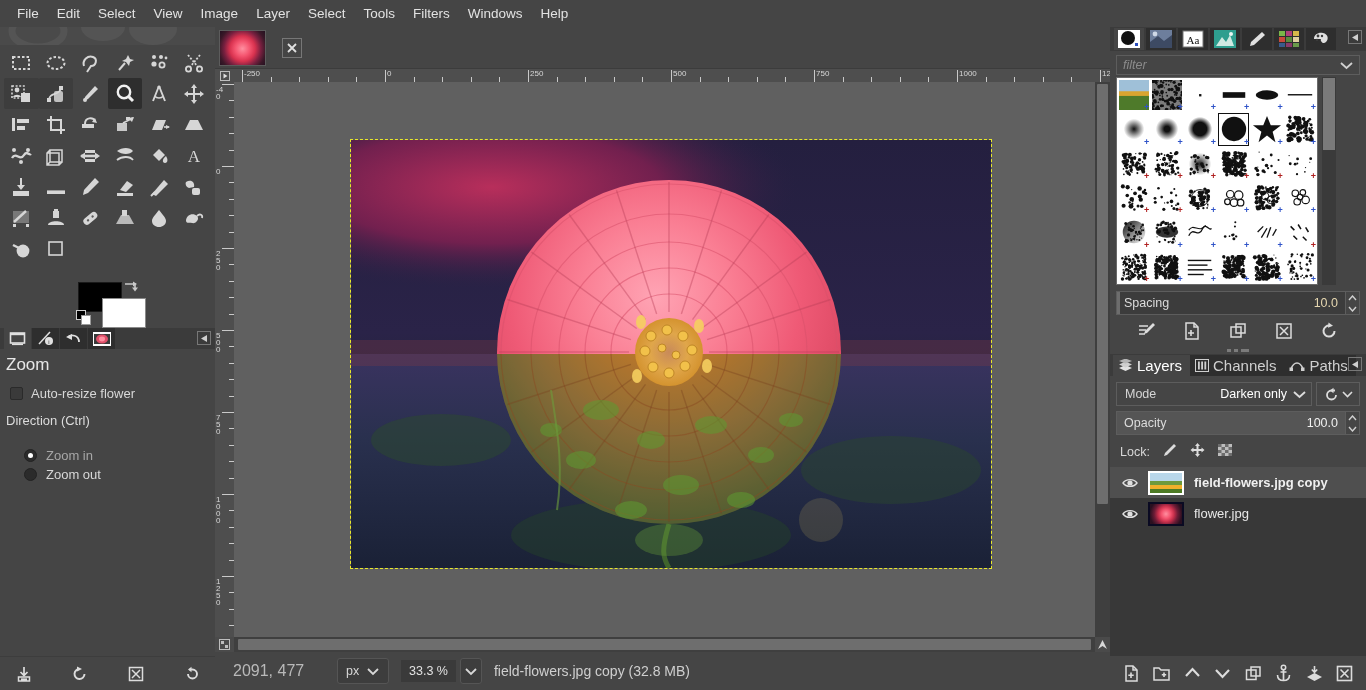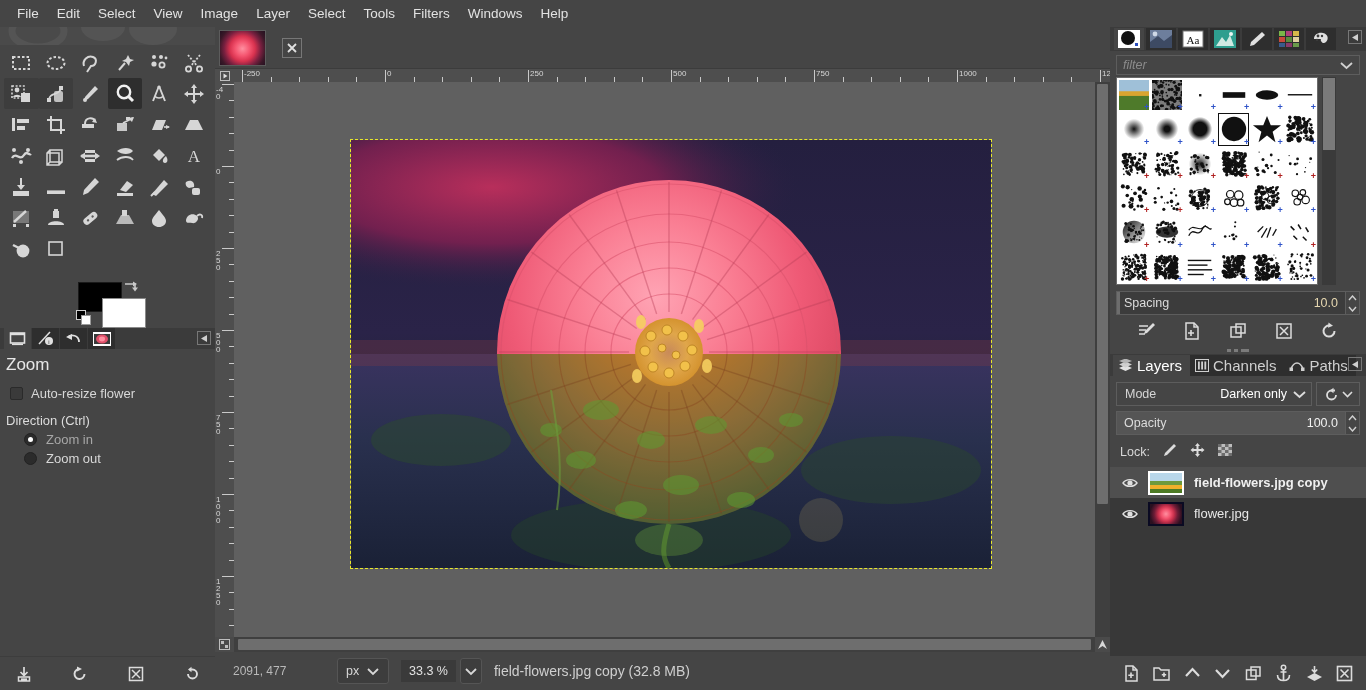--- a/index.html
+++ b/index.html
@@ -70,21 +70,21 @@
   .dock-menu-btn {
     position:absolute; right:4px; top:3px; width:14px; height:14px;
     border:1px solid #777; display:flex; align-items:center; justify-content:center;
   }
   .to-title {
     padding: 6px 6px 2px 6px; font-size:17px; color:#e6e6e6; flex:none;
   }
   .to-body { padding: 4px 6px; font-size:13px; flex:1; min-height:0; }
   .chk-row { display:flex; align-items:center; gap:8px; margin: 5px 0 2px 4px; }
   .chkbox { width:13px; height:13px; background:#3a3a3a; border:1px solid #2a2a2a; border-radius:2px; }
-  .to-label { margin: 12px 0 4px 0; font-size:13px; color:#dcdcdc; }
+  .to-label { margin: 12px 0 20px 0; font-size:13px; color:#dcdcdc; }
   .radio-row { display:flex; align-items:center; gap:9px; margin: 4px 0 4px 18px; }
   .radio { width:13px; height:13px; border-radius:50%; background:#2b2b2b; border:1px solid #222;
            display:flex; align-items:center; justify-content:center; }
   .radio .dot { width:5px; height:5px; border-radius:50%; background:#fff; }
   .radio-label { font-size:13px; }
   .radio-label.dim { color:#a7a7a7; }
 
   .to-footer {
     height:34px; background:#454545; display:flex; align-items:center;
     justify-content:center; gap:34px; flex:none; border-top:1px solid #3d3d3d;
@@ -134,21 +134,21 @@
   .qm-btn { width:19px;height:15px;background:#4a4a4a; display:flex;align-items:center;justify-content:center; }
   .hscroll { flex:1; background:#3f3f3f; position:relative; }
   .hscroll .thumbh { position:absolute; top:2px; left:4px; right:4px; height:11px;
                      background:#6e6e6e; border-radius:1px; }
   .navicon { width:15px;height:15px;background:#4a4a4a;display:flex;align-items:center;justify-content:center; }
 
   .statusbar {
     height:38px; background:#454545; display:flex; align-items:center;
     padding-left:18px; gap:12px; flex:none; font-size:14px; color:#c8c8c8;
   }
-  .pos-ind { width:92px; color:#b9b9b9; font-size:12px; }
+  .pos-ind { width:92px; color:#b9b9b9; font-size:16px; }
   .unit-combo {
     background:#3d3d3d; border:1px solid #555; border-radius:3px;
     height:26px; padding:0 4px 0 8px; display:flex; align-items:center; gap:8px;
     font-size:12.5px; color:#d7d7d7; cursor:default; min-width:52px;
   }
   .zoom-entry {
     background:#3a3a3a; height:22px; display:flex; align-items:center;
     padding:0 8px; font-size:12.5px; color:#e2e2e2; min-width:54px;
   }
   .zoom-btn {

